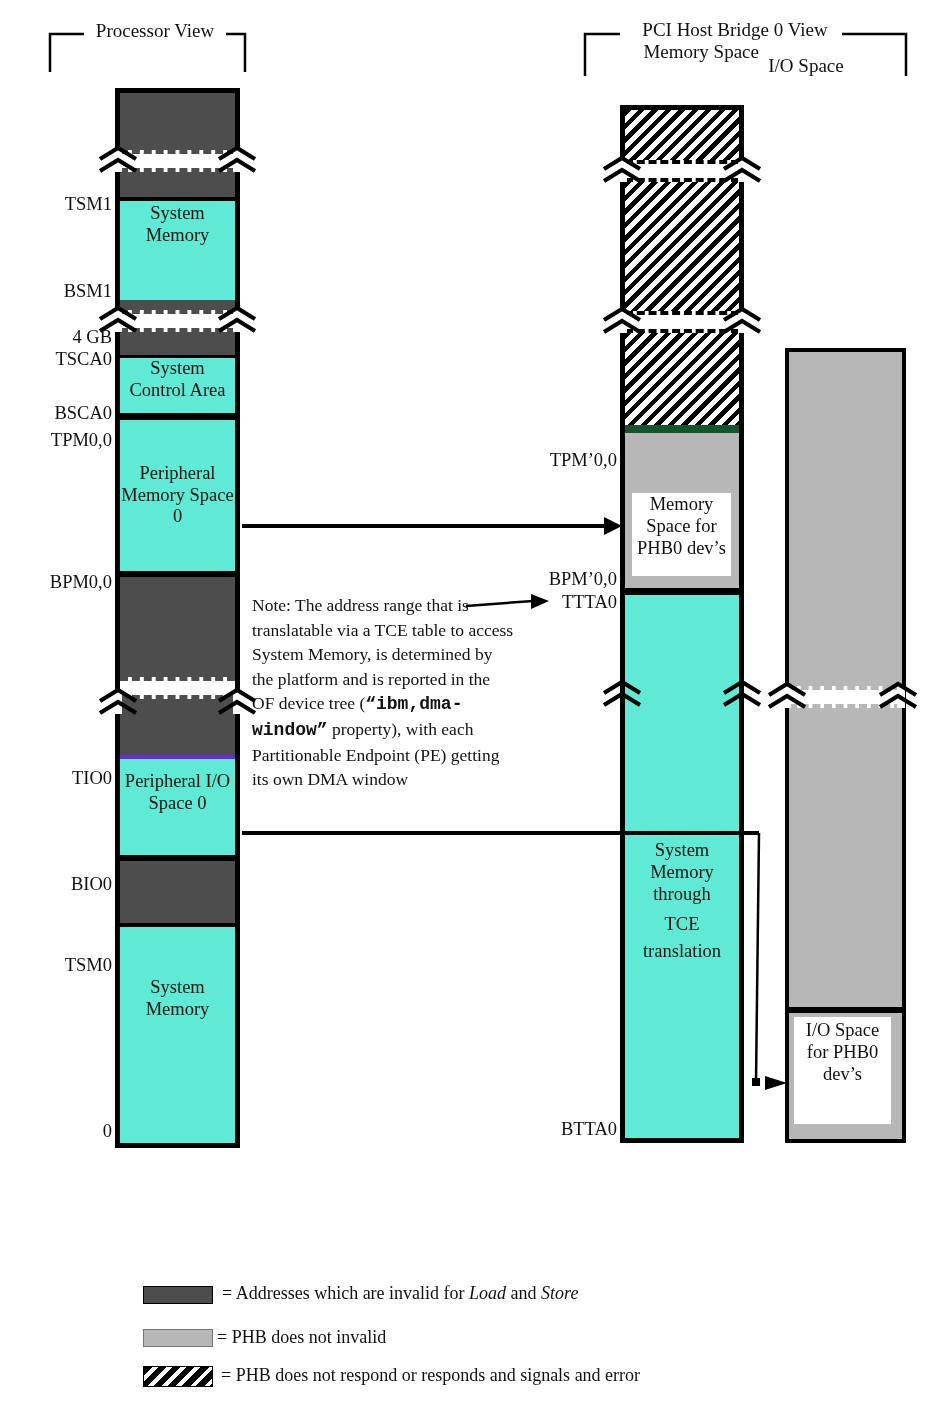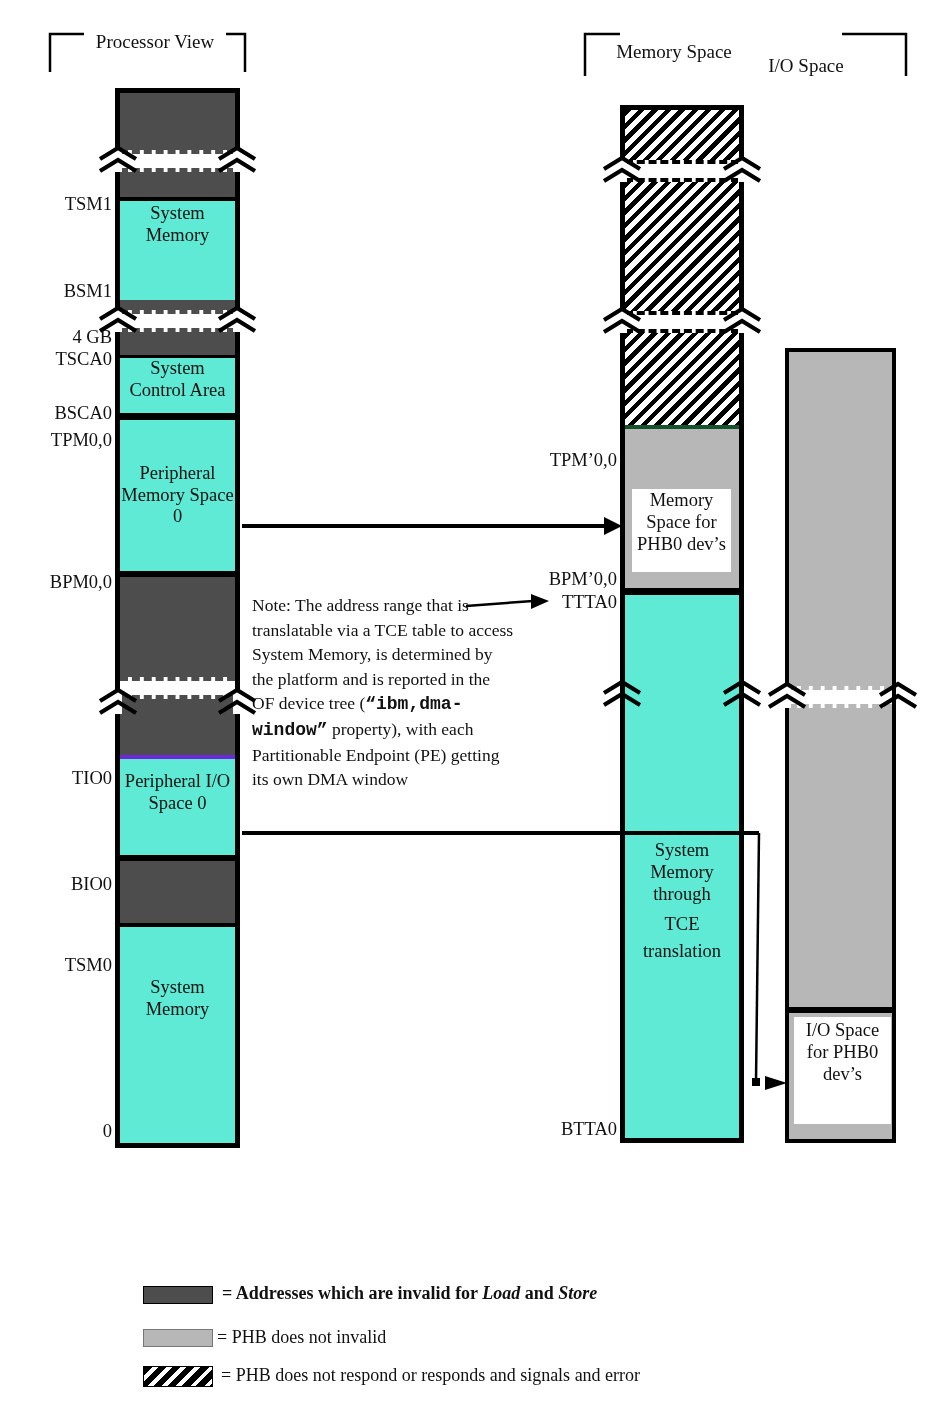--- a/index.html
+++ b/index.html
@@ -29,22 +29,23 @@
   .legend-swatch{position:absolute;box-sizing:border-box;border:1.5px solid #000;}
   .legend-text{position:absolute;font-size:18px;white-space:nowrap;}
   .it{font-style:italic;}
   svg.overlay{position:absolute;left:0;top:0;z-index:20;pointer-events:none;}
 </style>
 </head>
 <body>
 
 <div id="canvas">
 
-  <div class="abs title ctr" style="left:60px;top:20px;width:190px;margin-top:11px;">Processor View</div>
-  <div class="abs title ctr" style="left:589px;top:41px;width:170px;">Memory Space</div>
+  <div class="abs title ctr" style="left:60px;top:20px;width:190px;">Processor View</div>
+  <div class="abs title ctr" style="left:585px;top:19px;width:300px;">PCI Host Bridge 0 View</div>
+  <div class="abs title ctr" style="left:589px;top:41px;width:170px;text-align:right;">Memory Space</div>
   <div class="abs title ctr" style="left:746px;top:55px;width:120px;">I/O Space</div>
 
   <div class="bar" style="left:115px;top:88px;width:125px;height:1060px;">
     <div class="seg dark" style="height:57px;"></div>
     <div class="seg band-dark" style="height:22px;"></div>
     <div class="seg dark" style="height:25px;"></div>
     <div class="seg top" style="height:103px;border-top:4px solid #000;padding-top:2px;">System Memory</div>
     <div class="seg dark" style="height:10px;"></div>
     <div class="seg band-dark" style="height:22px;"></div>
     <div class="seg dark" style="height:23px;"></div>
@@ -69,48 +70,48 @@
   <div class="lbl" style="top:874px;">BIO0</div>
   <div class="lbl" style="top:955px;">TSM0</div>
   <div class="lbl" style="top:1121px;">0</div>
 
   <div class="bar" style="left:620px;top:105px;width:124px;height:1038px;">
     <div class="seg hatch" style="height:50px;"></div>
     <div class="seg band-hatch" style="height:22px;"></div>
     <div class="seg hatch" style="height:129px;"></div>
     <div class="seg band-hatch" style="height:22px;"></div>
     <div class="seg hatch" style="height:92px;"></div>
-    <div class="seg ltgray" style="height:163px;border-top:4px solid #14532d;">
+    <div class="seg ltgray" style="height:163px;border-top:8px solid #14532d;">
       <div class="whitebox" style="left:7px;top:60px;width:99px;height:83px;padding-top:1px;">Memory Space for PHB0 dev’s</div>
     </div>
     <div class="seg top" style="height:550px;border-top:7px solid #000;">
       <div style="margin-top:245px;">System Memory through</div>
       <div style="margin-top:9px;">TCE</div>
       <div style="margin-top:5px;">translation</div>
     </div>
   </div>
 
   <div class="rlbl" style="top:424px;margin-top:26px;">TPM’0,0</div>
   <div class="rlbl" style="top:569px;">BPM’0,0</div>
   <div class="rlbl" style="top:592px;">TTTA0</div>
   <div class="rlbl" style="top:1119px;">BTTA0</div>
 
-  <div class="bar" style="left:785px;top:348px;width:111px;height:795px;border-width:4px;">
+  <div class="bar" style="left:785px;top:348px;width:121px;height:795px;border-width:4px;">
     <div class="seg ltgray" style="height:334px;"></div>
     <div class="seg band-gray" style="height:22px;"></div>
     <div class="seg ltgray" style="height:299px;"></div>
     <div class="seg ltgray" style="height:132px;border-top:6px solid #000;">
       <div class="whitebox" style="left:5px;top:4px;width:97px;height:107px;padding-top:3px;">I/O Space for PHB0 dev’s</div>
     </div>
   </div>
 
   <div class="note"><span>Note: The address range that is translatable via a TCE table to access System Memory, is determined by the platform and is reported in the OF device tree (</span><span class="code">“ibm,dma-window”</span><span> property), with each Partitionable Endpoint (PE) getting its own DMA window</span></div>
 
   <div class="legend-swatch dark" style="left: 143px; top: 1286px; width: 70px; height: 18px; background: rgb(77, 77, 77);"></div>
-  <div class="legend-text" style="left:222px;top:1283px;font-weight:bold;"><span>= Addresses which are invalid for </span><span class="it">Load</span><span> and </span><span class="it">Store</span></div>
+  <div class="legend-text" style="left:222px;top:1283px;"><span>= Addresses which are invalid for </span><span class="it">Load</span><span> and </span><span class="it">Store</span></div>
 
   <div class="legend-swatch ltgray" style="left: 143px; top: 1329px; width: 70px; height: 18px; border-color: rgb(119, 119, 119); background: rgb(183, 183, 183);"></div>
   <div class="legend-text" style="left:217px;top:1327px;">= PHB does not invalid</div>
 
   <div class="legend-swatch hatch-dense" style="left:143px;top:1366px;width:70px;height:21px;"></div>
   <div class="legend-text" style="left:221px;top:1365px;">= PHB does not respond or responds and signals and error</div>
 
   <svg class="overlay" width="934" height="1414" viewBox="0 0 934 1414">
     <defs>
       <path id="chev" d="M-18 -4 L0 -15 L18 -4 M-18 8 L0 -3 L18 8" fill="none" stroke="#000" stroke-width="4.2"></path>

